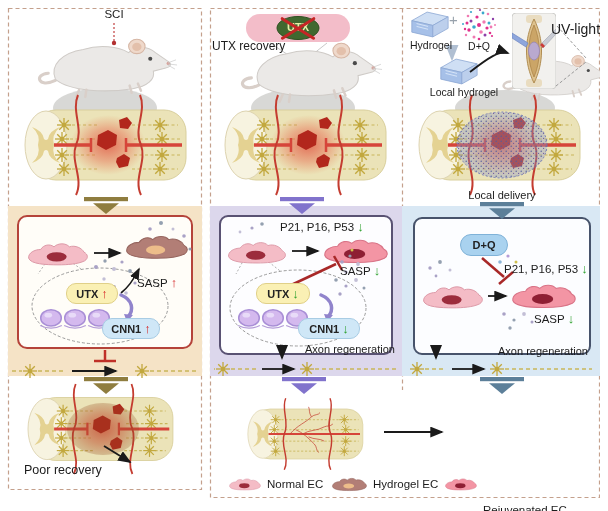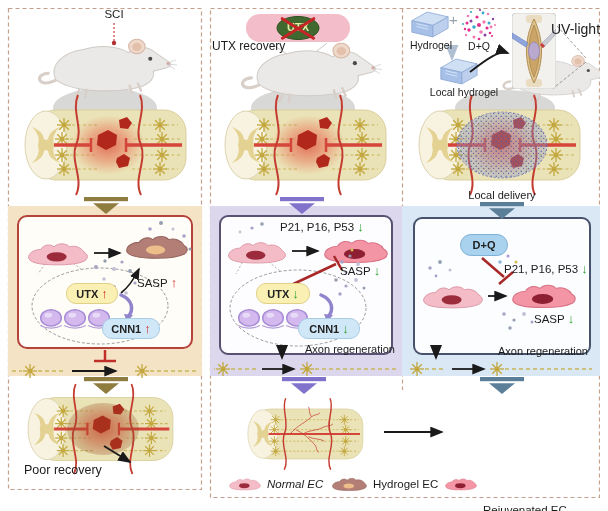--- a/index.html
+++ b/index.html
@@ -444,17 +444,17 @@
     </div>
 <div class="t" style="left:305px;top:343px;font-size:11px;">Axon regeneration</div>
 
 <div class="pill" style="left:460px;top:234px;width:46px;height:20px;border-radius:11px;background:#a9d2ef;border:1px solid #7fb2d8;">D+Q</div>
 <div class="t" style="left:504px;top:262px;"><span>P21, P16, P53</span><span class="dn">↓</span></div>
 <div class="t" style="left:534px;top:312px;"><span>SASP</span><span class="dn">↓</span></div>
 <div class="t" style="left:498px;top:345px;font-size:11px;">Axon regeneration</div>
 
 <div class="t" style="left:24px;top:463px;font-size:12.5px;">Poor recovery</div>
 
-<div class="t" style="left:267px;top:478px;font-style:italic;">Normal EC</div>
+<div class="t" style="left:267px;top:478px;">Normal EC</div>
 <div class="t" style="left:373px;top:478px;">Hydrogel EC</div>
 <div class="t" style="left:483px;top:504px;">Rejuvenated EC</div>
 
 </div>
 
 </body></html>

